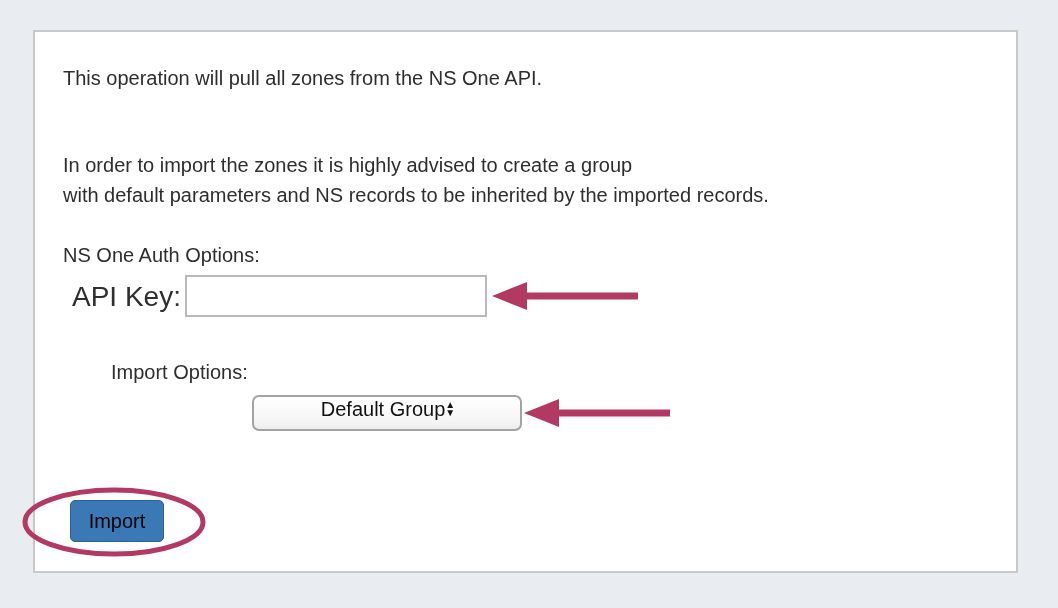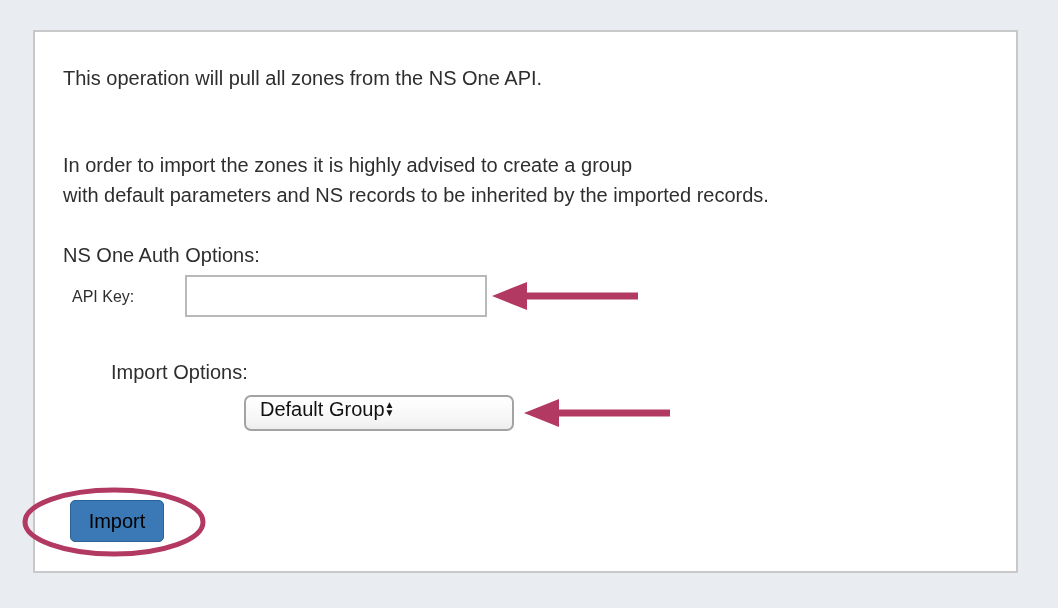--- a/index.html
+++ b/index.html
@@ -34,21 +34,21 @@
     position: absolute;
     font-size: 20px;
     line-height: 24px;
     white-space: nowrap;
   }
   .auth-heading   { left: 28px; top: 211px; }
   .import-heading { left: 28px; top: 328px; margin-left: 48px; }
 
   .field-label {
     position: absolute;
-    font-size: 16px;
+    font-size: 28px;
     line-height: 24px;
     white-space: nowrap;
   }
   .api-label   { left: 37px; top: 253px; }
   .group-label { left: 39px; top: 370px; }
 
   .api-input {
     position: absolute;
     left: 150px; top: 243px;
     width: 302px; height: 42px;
@@ -57,29 +57,29 @@
     border-radius: 0;
     background: #ffffff;
     font-family: "Liberation Sans", sans-serif;
     font-size: 18px;
     padding: 0 8px;
     outline: none;
   }
 
   .group-select {
     position: absolute;
-    left: 209px; top: 363px;
+    left: 217px; top: 363px;
     width: 270px; height: 36px;
     box-sizing: border-box;
     border: 2px solid #a3a3a3;
     border-radius: 7px;
     background: linear-gradient(180deg, #ffffff 0%, #f6f6f6 70%, #ededed 100%);
     display: flex;
     align-items: center;
-    justify-content: flex-start;
+    justify-content: center;
     padding: 0 12px 8px 14px;
     font-size: 20px;
     cursor: default;
     color: #111111;
   }
   .stepper {
     display: flex;
     flex-direction: column;
     align-items: center;
     font-size: 10px;

